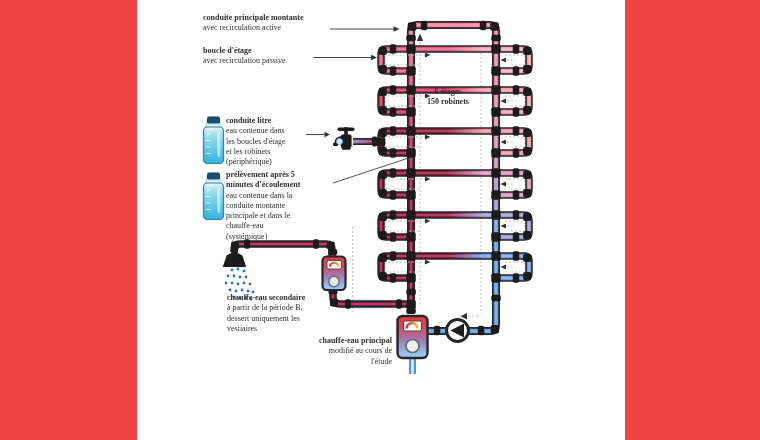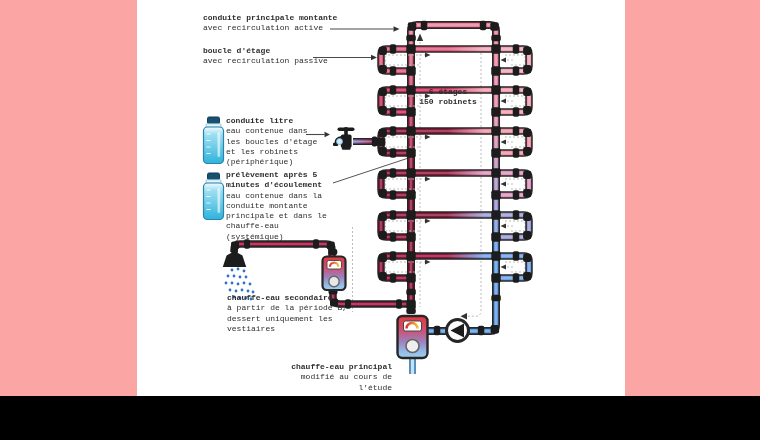--- a/index.html
+++ b/index.html
@@ -1,17 +1,17 @@
 <!DOCTYPE html>
 <html><head>
 <meta charset="utf-8">
 <style>
   html,body{margin:0;padding:0;background:#000;}
-  .stage{position:relative;width:760px;height:396px;background:#fca5a5;overflow:hidden;
-         font-family:Liberation Mono, monospace;}
+  .stage{position:relative;width:760px;height:440px;background:#ef4444;overflow:hidden;
+         font-family:Liberation Serif, serif;}
   .panel{position:absolute;left:137px;top:0;width:488px;height:440px;background:#fff;}
   svg.diagram{position:absolute;left:0;top:0;width:760px;height:440px;}
   .lbl{position:absolute;color:#2e2e2e;font-size:8px;line-height:10.3px;white-space:nowrap;}
   .lbl .t{font-weight:bold;}
   .ra{text-align:right;}
   .ctr{text-align:center;margin-top:36px;}
 </style>
 </head>
 <body>
 
@@ -393,19 +393,19 @@
     <div class="t">150 robinets</div>
   </div>
 
   <div class="lbl" style="left:227px;top:293px;">
     <div class="t">chauffe-eau secondaire</div>
     <div>à partir de la période B,</div>
     <div>dessert uniquement les</div>
     <div>vestiaires</div>
   </div>
 
-  <div class="lbl ra" style="left:258px;top:336px;width:134px;margin-top:26px;">
+  <div class="lbl ra" style="left:258px;top:336px;width:134px;">
     <div class="t">chauffe-eau principal</div>
     <div>modifié au cours de</div>
     <div>l'étude</div>
   </div>
 
 </div>
 
 </body></html>

